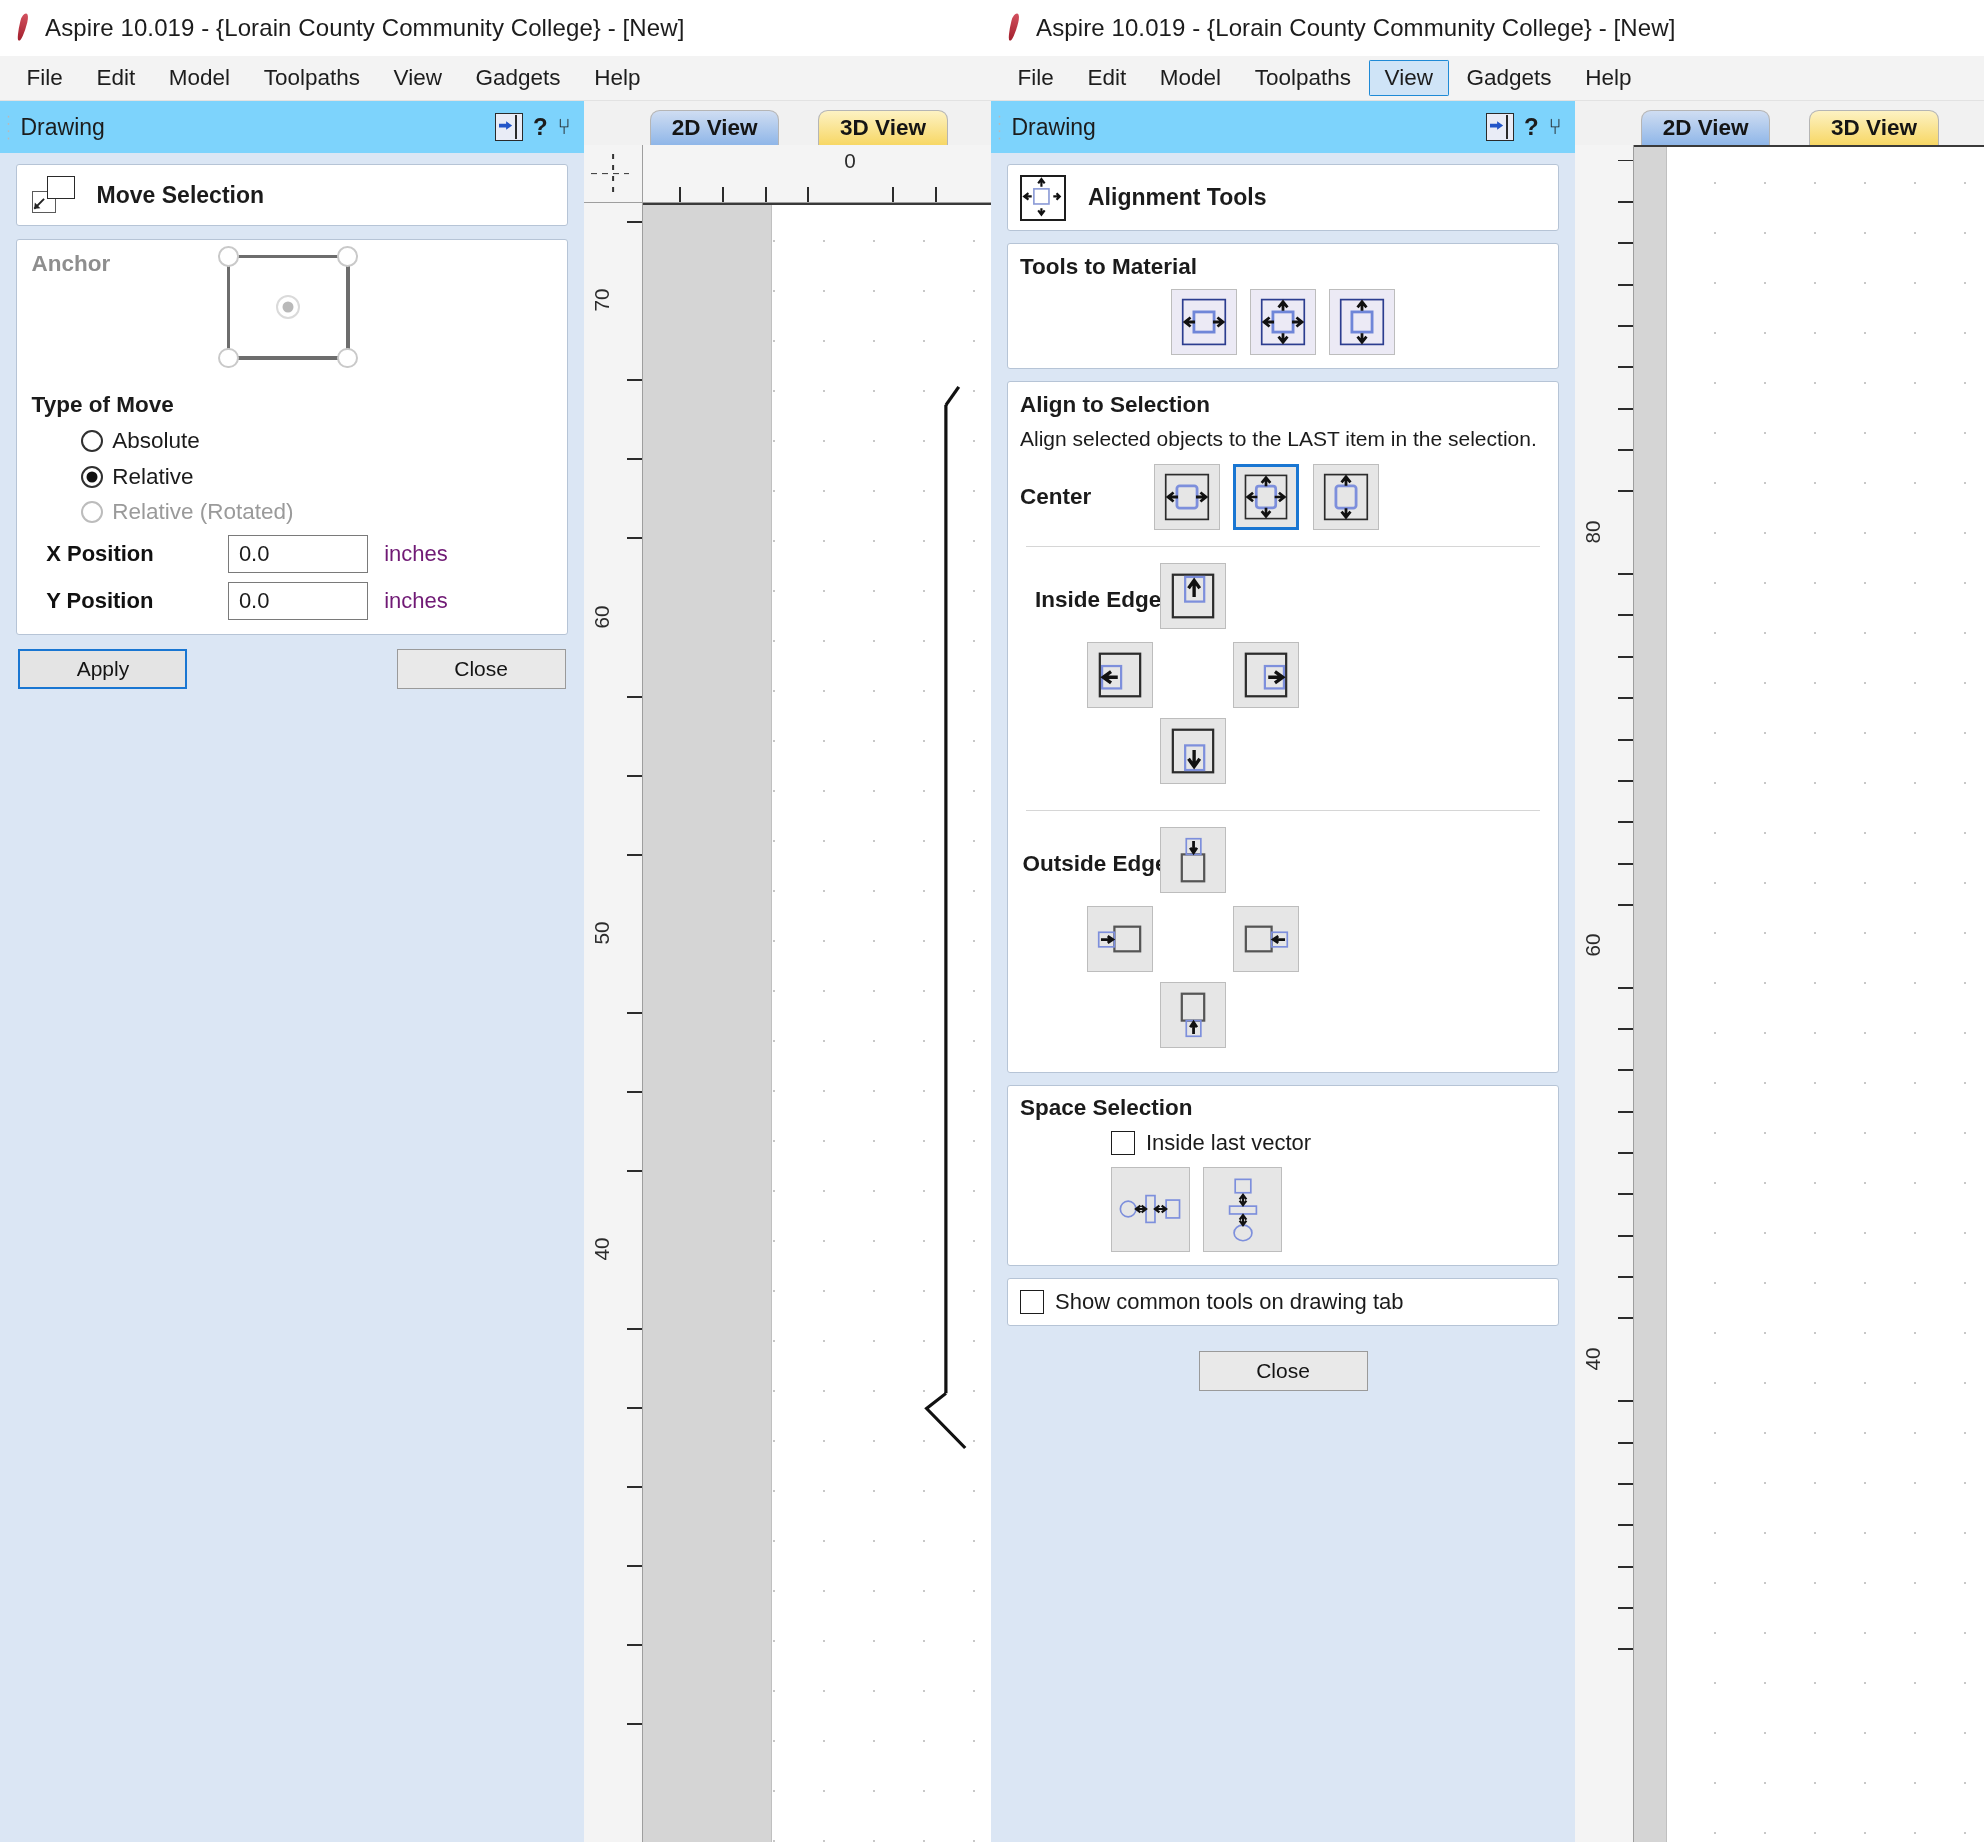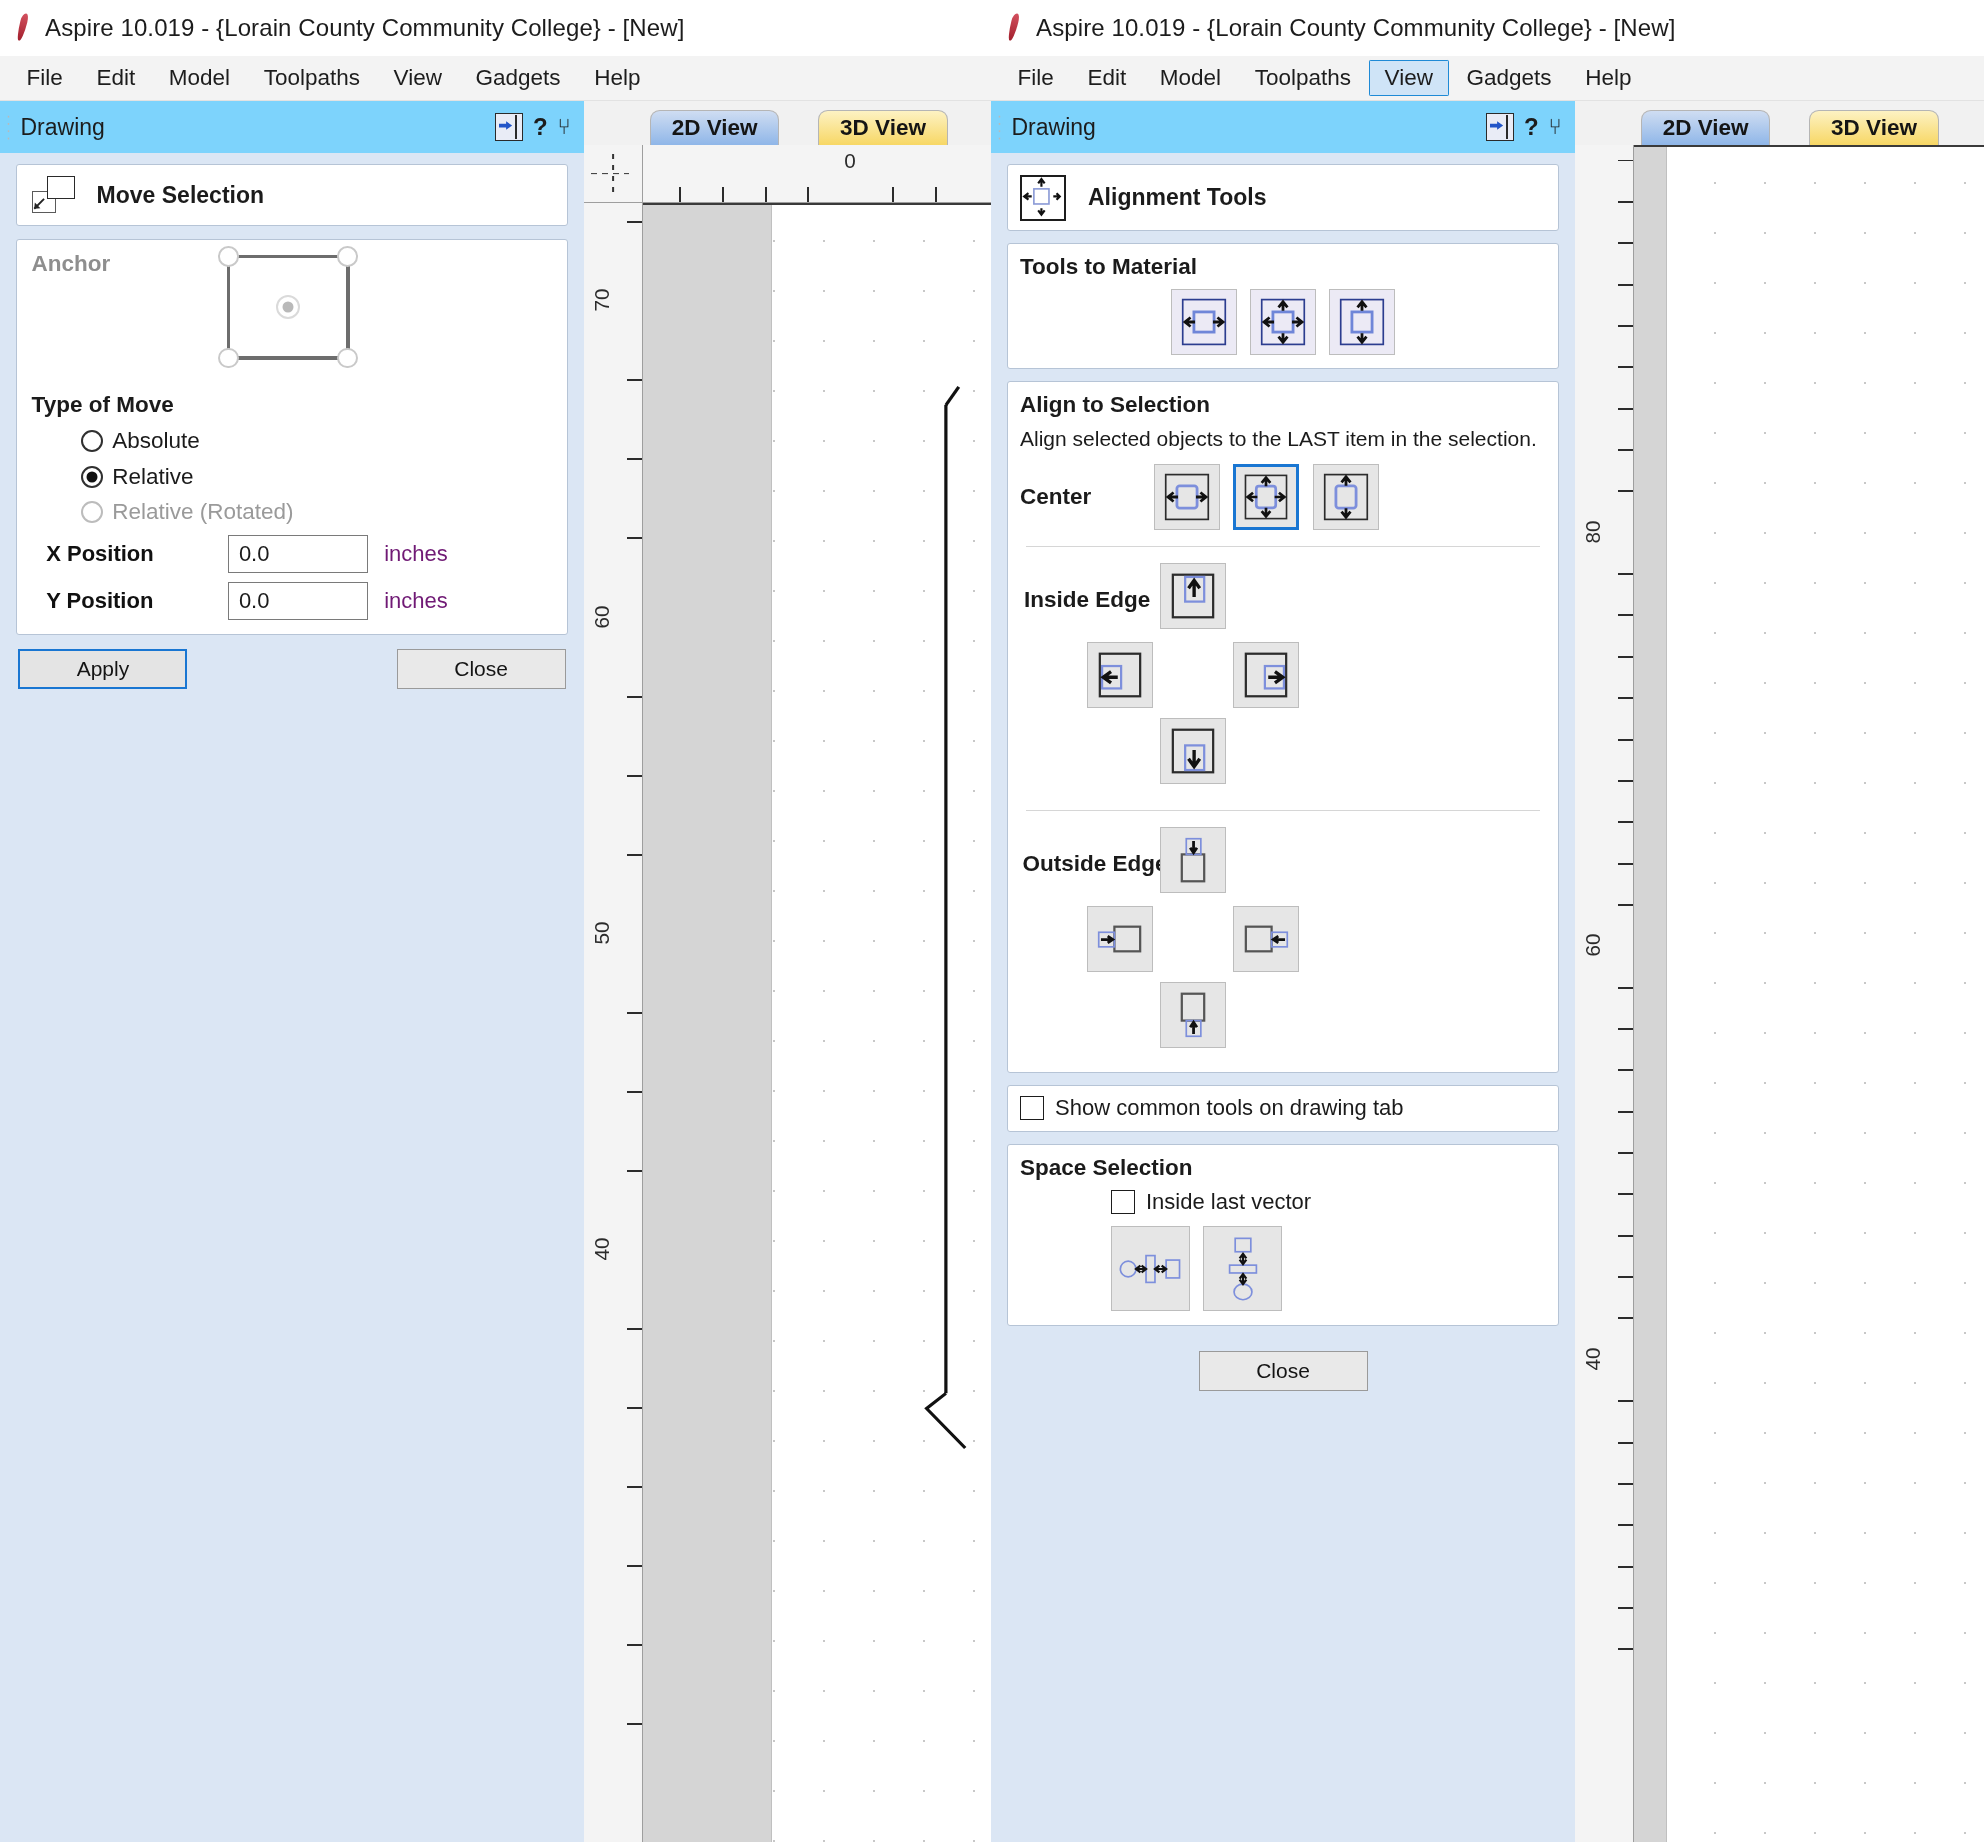--- a/index.html
+++ b/index.html
@@ -424,21 +424,21 @@
                 <rect x="32" y="30" width="36" height="40" rx="5" fill="none" stroke="#7d8fdc" stroke-width="5"></rect>
                 <path d="M50 16 L50 30 M42 24 L50 14 L58 24" stroke="#111" stroke-width="5" fill="none"></path>
                 <path d="M50 84 L50 70 M42 76 L50 86 L58 76" stroke="#111" stroke-width="5" fill="none"></path>
               </svg>
             </div>
           </div>
 
           <div class="hr"></div>
 
           <div class="cross">
-            <div class="cell" style="left:4px;top:24px">
+            <div class="cell" style="left:15px;top:24px">
               <div class="sec-title">Inside Edge</div>
             </div>
             <div class="cell tbtn" style="left:140px;top:0">
               <svg viewBox="0 0 100 100" width="56" height="56">
                 <rect x="14" y="12" width="72" height="76" fill="none" stroke="#2c2c2c" stroke-width="4"></rect>
                 <rect x="36" y="16" width="34" height="44" fill="none" stroke="#7d8fdc" stroke-width="4"></rect>
                 <path d="M52 52 L52 26 M42 36 L52 22 L62 36" stroke="#111" stroke-width="6" fill="none"></path>
               </svg>
             </div>
             <div class="cell tbtn" style="left:67px;top:79px">
@@ -491,27 +491,20 @@
                 <path d="M84 51 L66 51 M72 45 L63 51 L72 57" stroke="#111" stroke-width="5" fill="none"></path>
               </svg>
             </div>
             <div class="cell tbtn" style="left:140px;top:155px">
               <svg viewBox="0 0 100 100" width="56" height="56">
                 <rect x="30" y="12" width="40" height="48" fill="none" stroke="#555" stroke-width="4"></rect>
                 <rect x="38" y="60" width="26" height="28" fill="none" stroke="#7d8fdc" stroke-width="3"></rect>
                 <path d="M51 84 L51 66 M45 72 L51 63 L57 72" stroke="#111" stroke-width="5" fill="none"></path>
               </svg>
             </div>
-          </div>
-        </div>
-
-        <div class="grp" style="padding:9.7px 12px">
-          <div class="chkrow">
-            <div class="chk"></div>
-            <div class="lbl">Show common tools on drawing tab</div>
           </div>
         </div>
 
         <div class="grp">
           <h4>Space Selection</h4>
           <div class="chkrow" style="margin-left:91px">
             <div class="chk"></div>
             <div class="lbl">Inside last vector</div>
           </div>
           <div class="row-c" style="margin:11px 0 0 91px">
@@ -527,20 +520,27 @@
             <div class="gap"></div>
             <div class="tbtn" style="width:79px;height:85px">
               <svg viewBox="0 0 100 120" width="56" height="67">
                 <rect x="36" y="6" width="28" height="24" fill="none" stroke="#7d8fdc" stroke-width="3"></rect>
                 <rect x="26" y="54" width="48" height="14" fill="none" stroke="#7d8fdc" stroke-width="3"></rect>
                 <ellipse cx="50" cy="102" rx="16" ry="14" fill="none" stroke="#7d8fdc" stroke-width="3"></ellipse>
                 <path d="M50 36 L50 48 M44 42 L50 34 L56 42 M44 44 L50 52 L56 44" stroke="#111" stroke-width="4" fill="none"></path>
                 <path d="M50 72 L50 86 M44 78 L50 70 L56 78 M44 80 L50 88 L56 80" stroke="#111" stroke-width="4" fill="none"></path>
               </svg>
             </div>
+          </div>
+        </div>
+
+        <div class="grp" style="padding:9.7px 12px">
+          <div class="chkrow">
+            <div class="chk"></div>
+            <div class="lbl">Show common tools on drawing tab</div>
           </div>
         </div>
 
         <div class="closebar">
           <div class="btn">Close</div>
         </div>
 
       </div>
     </div>
 

